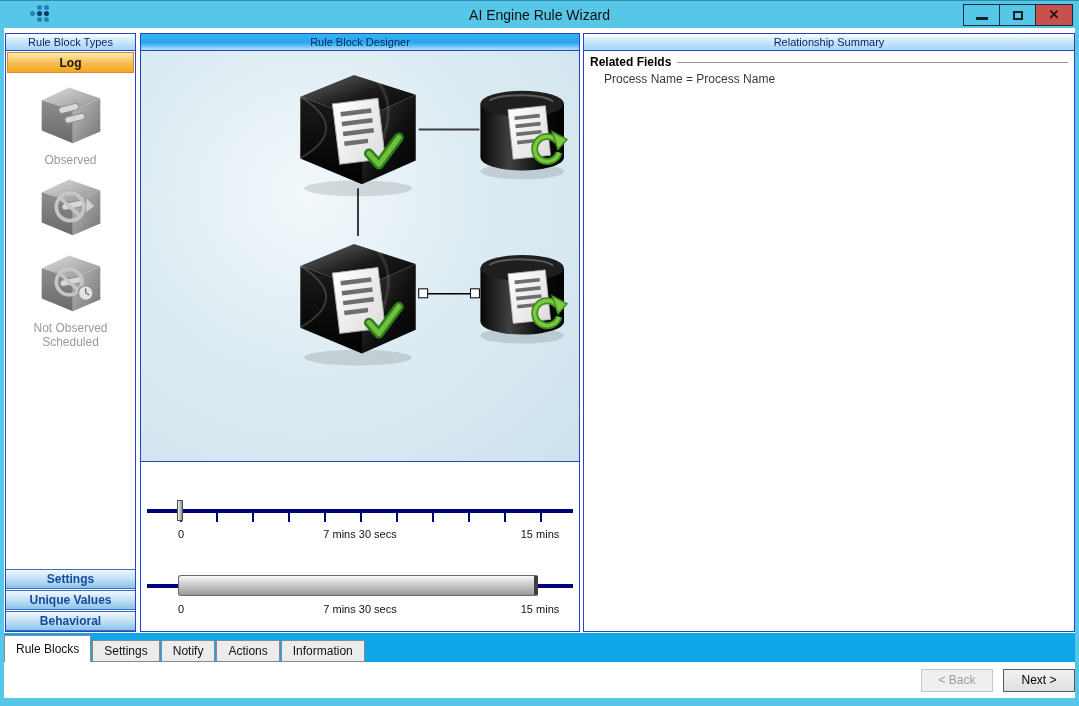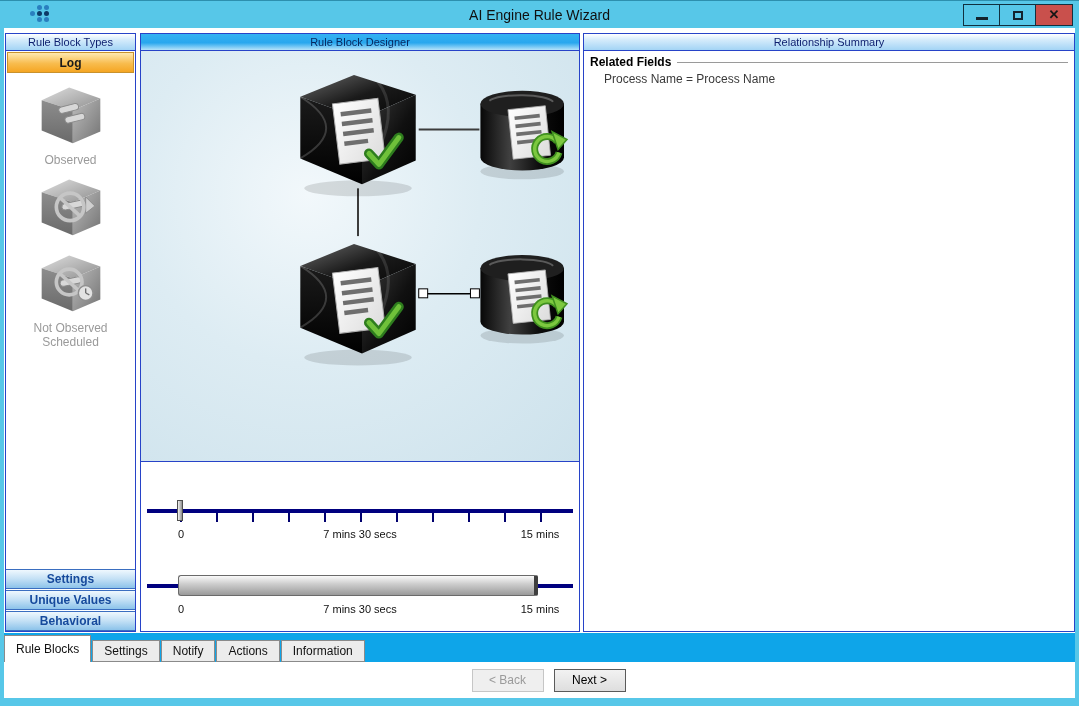--- a/index.html
+++ b/index.html
@@ -68,21 +68,21 @@
   .section-title { font-size:12px; font-weight:bold; color:#000; white-space:nowrap; }
   .section-line { flex:1; border-top:1px solid #9a9a9a; margin-left:6px; margin-top:1px; }
   .relation { font-size:12px; color:#3a3a3a; padding-left:14px; margin-top:3px; }
   
   .tabstrip { position:absolute; left:0; top:605px; width:1071px; height:29px; background:#0ea5e9; display:flex; align-items:flex-end; }
   .tab { height:22px; line-height:20px; padding:0 11px; font-size:12px; color:#111;
     background:#ececec; border:1px solid #8a8a8a; margin-right:1px; cursor:pointer; }
   .tab.active { height:27px; line-height:26px; background:#ffffff; border-bottom:none; z-index:2; }
   
   .footerbar { position:absolute; left:0; top:634px; width:1071px; height:36px; background:#fff;
-    display:flex; align-items:center; justify-content:center; }
+    display:flex; align-items:center; justify-content:flex-end; }
   .btn { height:23px; min-width:72px; text-align:center; font-size:12px; line-height:21px;
     background:linear-gradient(180deg,#f2f2f2,#dedede); border:1px solid #5a5a5a; cursor:pointer; }
   .btn.disabled { color:#9a9a9a; border-color:#c6c6c6; background:#efefef; cursor:default; }
   .btn.focus { border:1px solid #3f74d8; box-shadow:0 0 0 1px #9dc1f5 inset; }
   .fgroup { display:flex; gap:10px; }
   .fgroup.left { margin-left:18px; }
   .fgroup.right { margin-right:14px; gap:8px; }
 </style>
 </head>
 <body>

